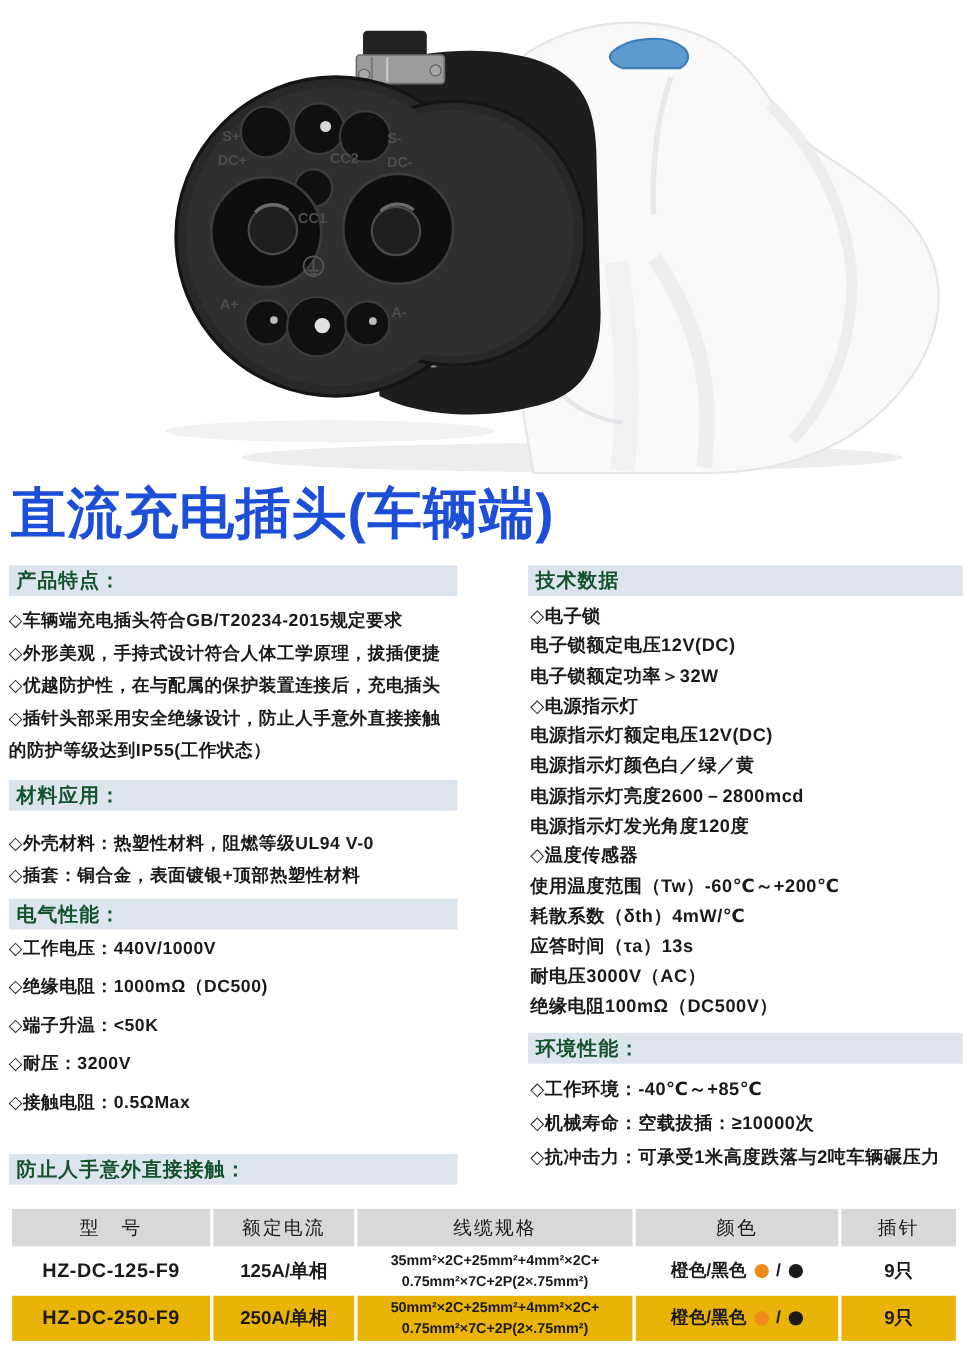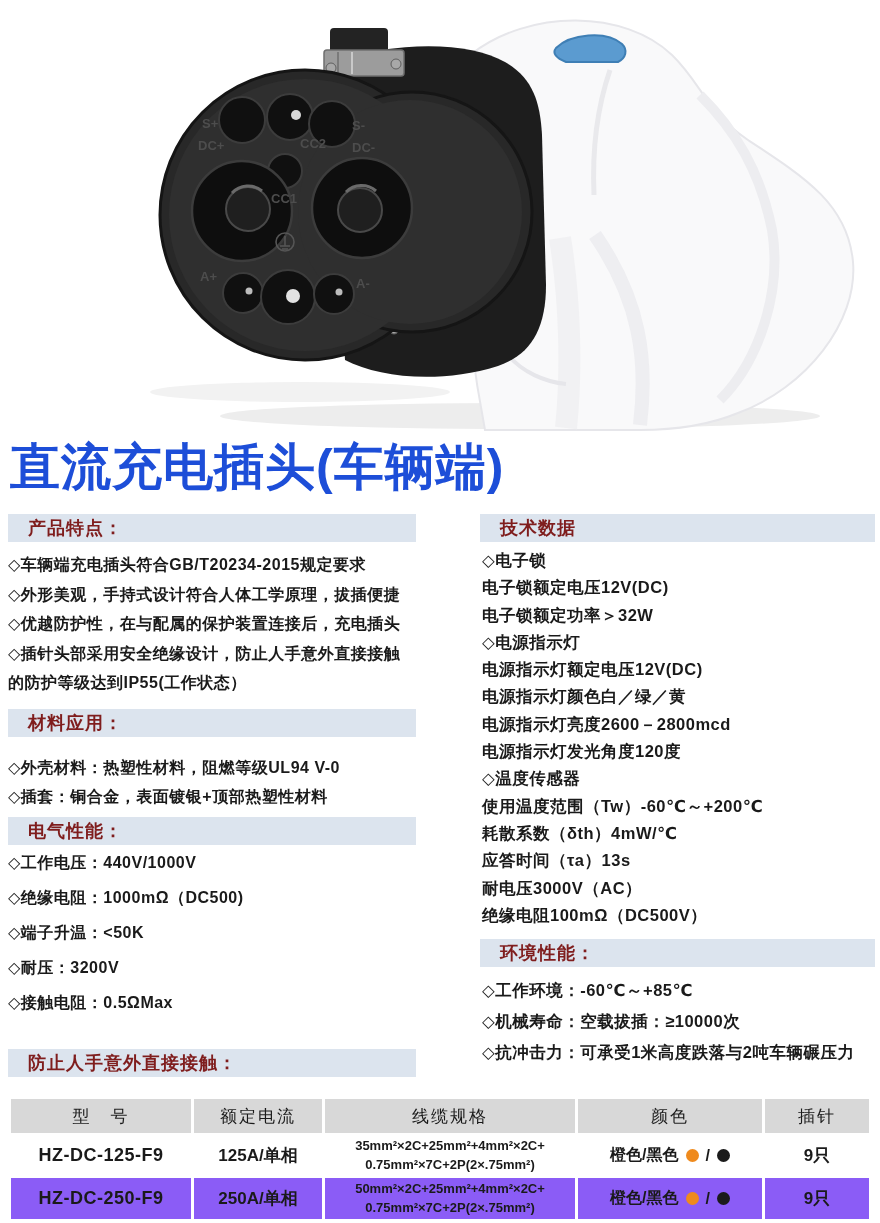--- a/index.html
+++ b/index.html
@@ -7,21 +7,21 @@
   body { font-family:"Liberation Sans","DejaVu Sans",sans-serif; color:#1a1a1a; }
   .page { position:relative; width:880px; height:1223px; background:#fff; overflow:hidden; margin:0 auto; }
 
   
   .photo { position:absolute; left:0; top:0; width:880px; height:438px; }
 
   
   .page-title { position:absolute; left:10px; top:434px; font-size:50px; font-weight:bold; letter-spacing:1px; color:#1d4ed8; white-space:nowrap; }
 
   
-  .bar { position:absolute; height:28px; background:#dce4ee; font-size:18px; font-weight:bold; color:#7f1d1d; line-height:28px; padding-left:20px; letter-spacing:1px; }
+  .bar { position:absolute; height:28px; background:#dce4ee; font-size:18px; font-weight:bold; color:#14532d; line-height:28px; padding-left:7px; letter-spacing:1px; }
   .bar-left  { left:8px;  width:408px; }
   .bar-right { left:480px; width:395px; }
 
   
   .speclist { position:absolute; list-style:none; font-weight:600; letter-spacing:0.5px; white-space:nowrap; }
   .speclist li { white-space:nowrap; }
   .features    { left:8px;  top:550px;  width:412px; font-size:16px; }
   .features li { line-height:29.5px; }
   .materials   { left:8px;  top:753px;  width:412px; font-size:16px; }
   .materials li{ line-height:29px; }
@@ -29,21 +29,21 @@
   .electrical li{ line-height:35px; }
   .technical   { left:482px; top:547px; width:395px; font-size:16.5px; }
   .technical li{ line-height:27.3px; }
   .environment { left:482px; top:975px; width:398px; font-size:16.5px; }
   .environment li{ line-height:31px; }
 
   
   .sel-table { position:absolute; left:8px; top:1097px; width:864px; border-collapse:separate; border-spacing:3px 2px; table-layout:fixed; }
   .sel-table th { background:#d8d8d8; font-size:17px; font-weight:normal; height:34px; text-align:center; letter-spacing:2px; }
   .sel-table td { text-align:center; vertical-align:middle; height:41px; font-weight:600; }
-  .sel-table tr.row-alt td { background:#8b5cf6; }
+  .sel-table tr.row-alt td { background:#eab308; }
   .col-model  { width:180px; }
   .col-curr   { width:128px; }
   .col-cable  { width:250px; }
   .col-color  { width:184px; }
   .col-pins   { width:104px; }
   .td-model { font-size:18px; letter-spacing:0.5px; }
   .td-curr  { font-size:17px; }
   .td-cable { font-size:13px; line-height:1.45; font-weight:600; }
   .td-pins  { font-size:17px; }
   .color-wrap { display:flex; align-items:center; justify-content:center; gap:7px; font-size:16px; }
@@ -182,21 +182,21 @@
     <li>◇温度传感器</li>
     <li>使用温度范围（Tw）-60℃～+200℃</li>
     <li>耗散系数（δth）4mW/℃</li>
     <li>应答时间（τa）13s</li>
     <li>耐电压3000V（AC）</li>
     <li>绝缘电阻100mΩ（DC500V）</li>
   </ul>
 
   <div class="bar bar-right" style="top:939px">环境性能：</div>
   <ul class="speclist environment">
-    <li>◇工作环境：-60℃～+85℃</li>
+    <li>◇工作环境：-40℃～+85℃</li>
     <li>◇机械寿命：空载拔插：≥10000次</li>
     <li>◇抗冲击力：可承受1米高度跌落与2吨车辆碾压力</li>
   </ul>
 
   <table class="sel-table">
     <colgroup>
       <col class="col-model">
         <col class="col-curr">
         <col class="col-cable">
         <col class="col-color">

